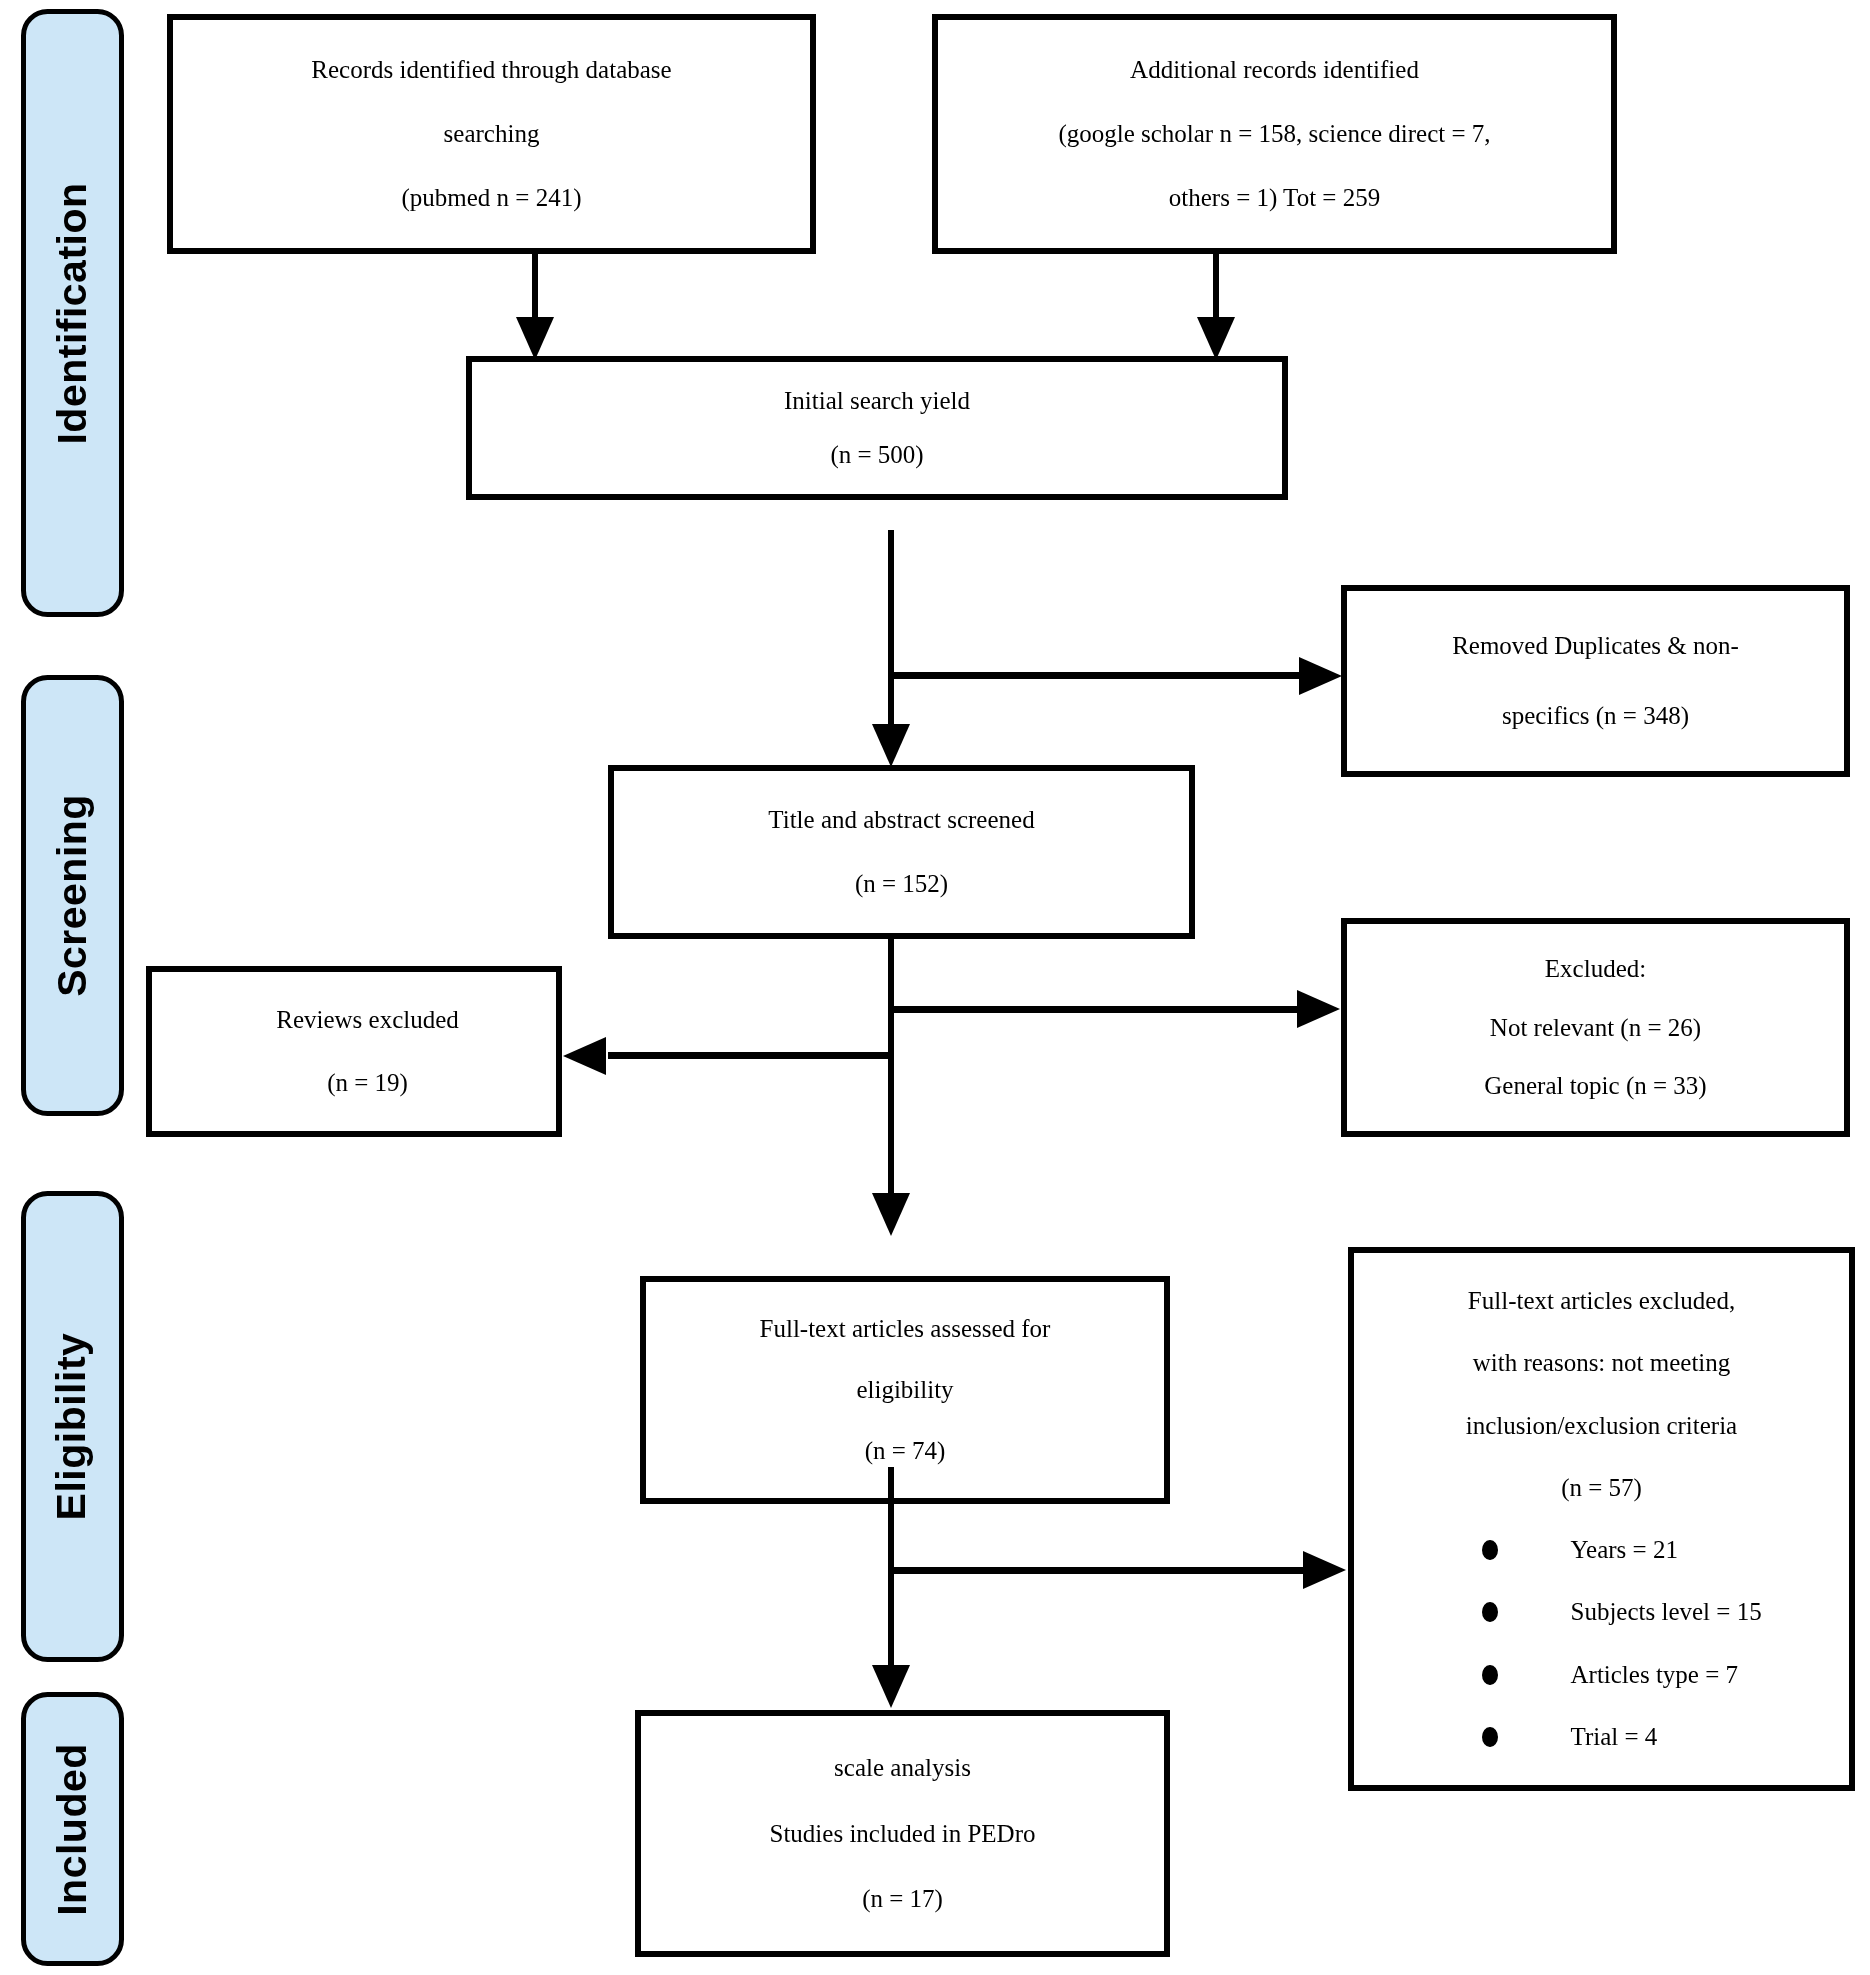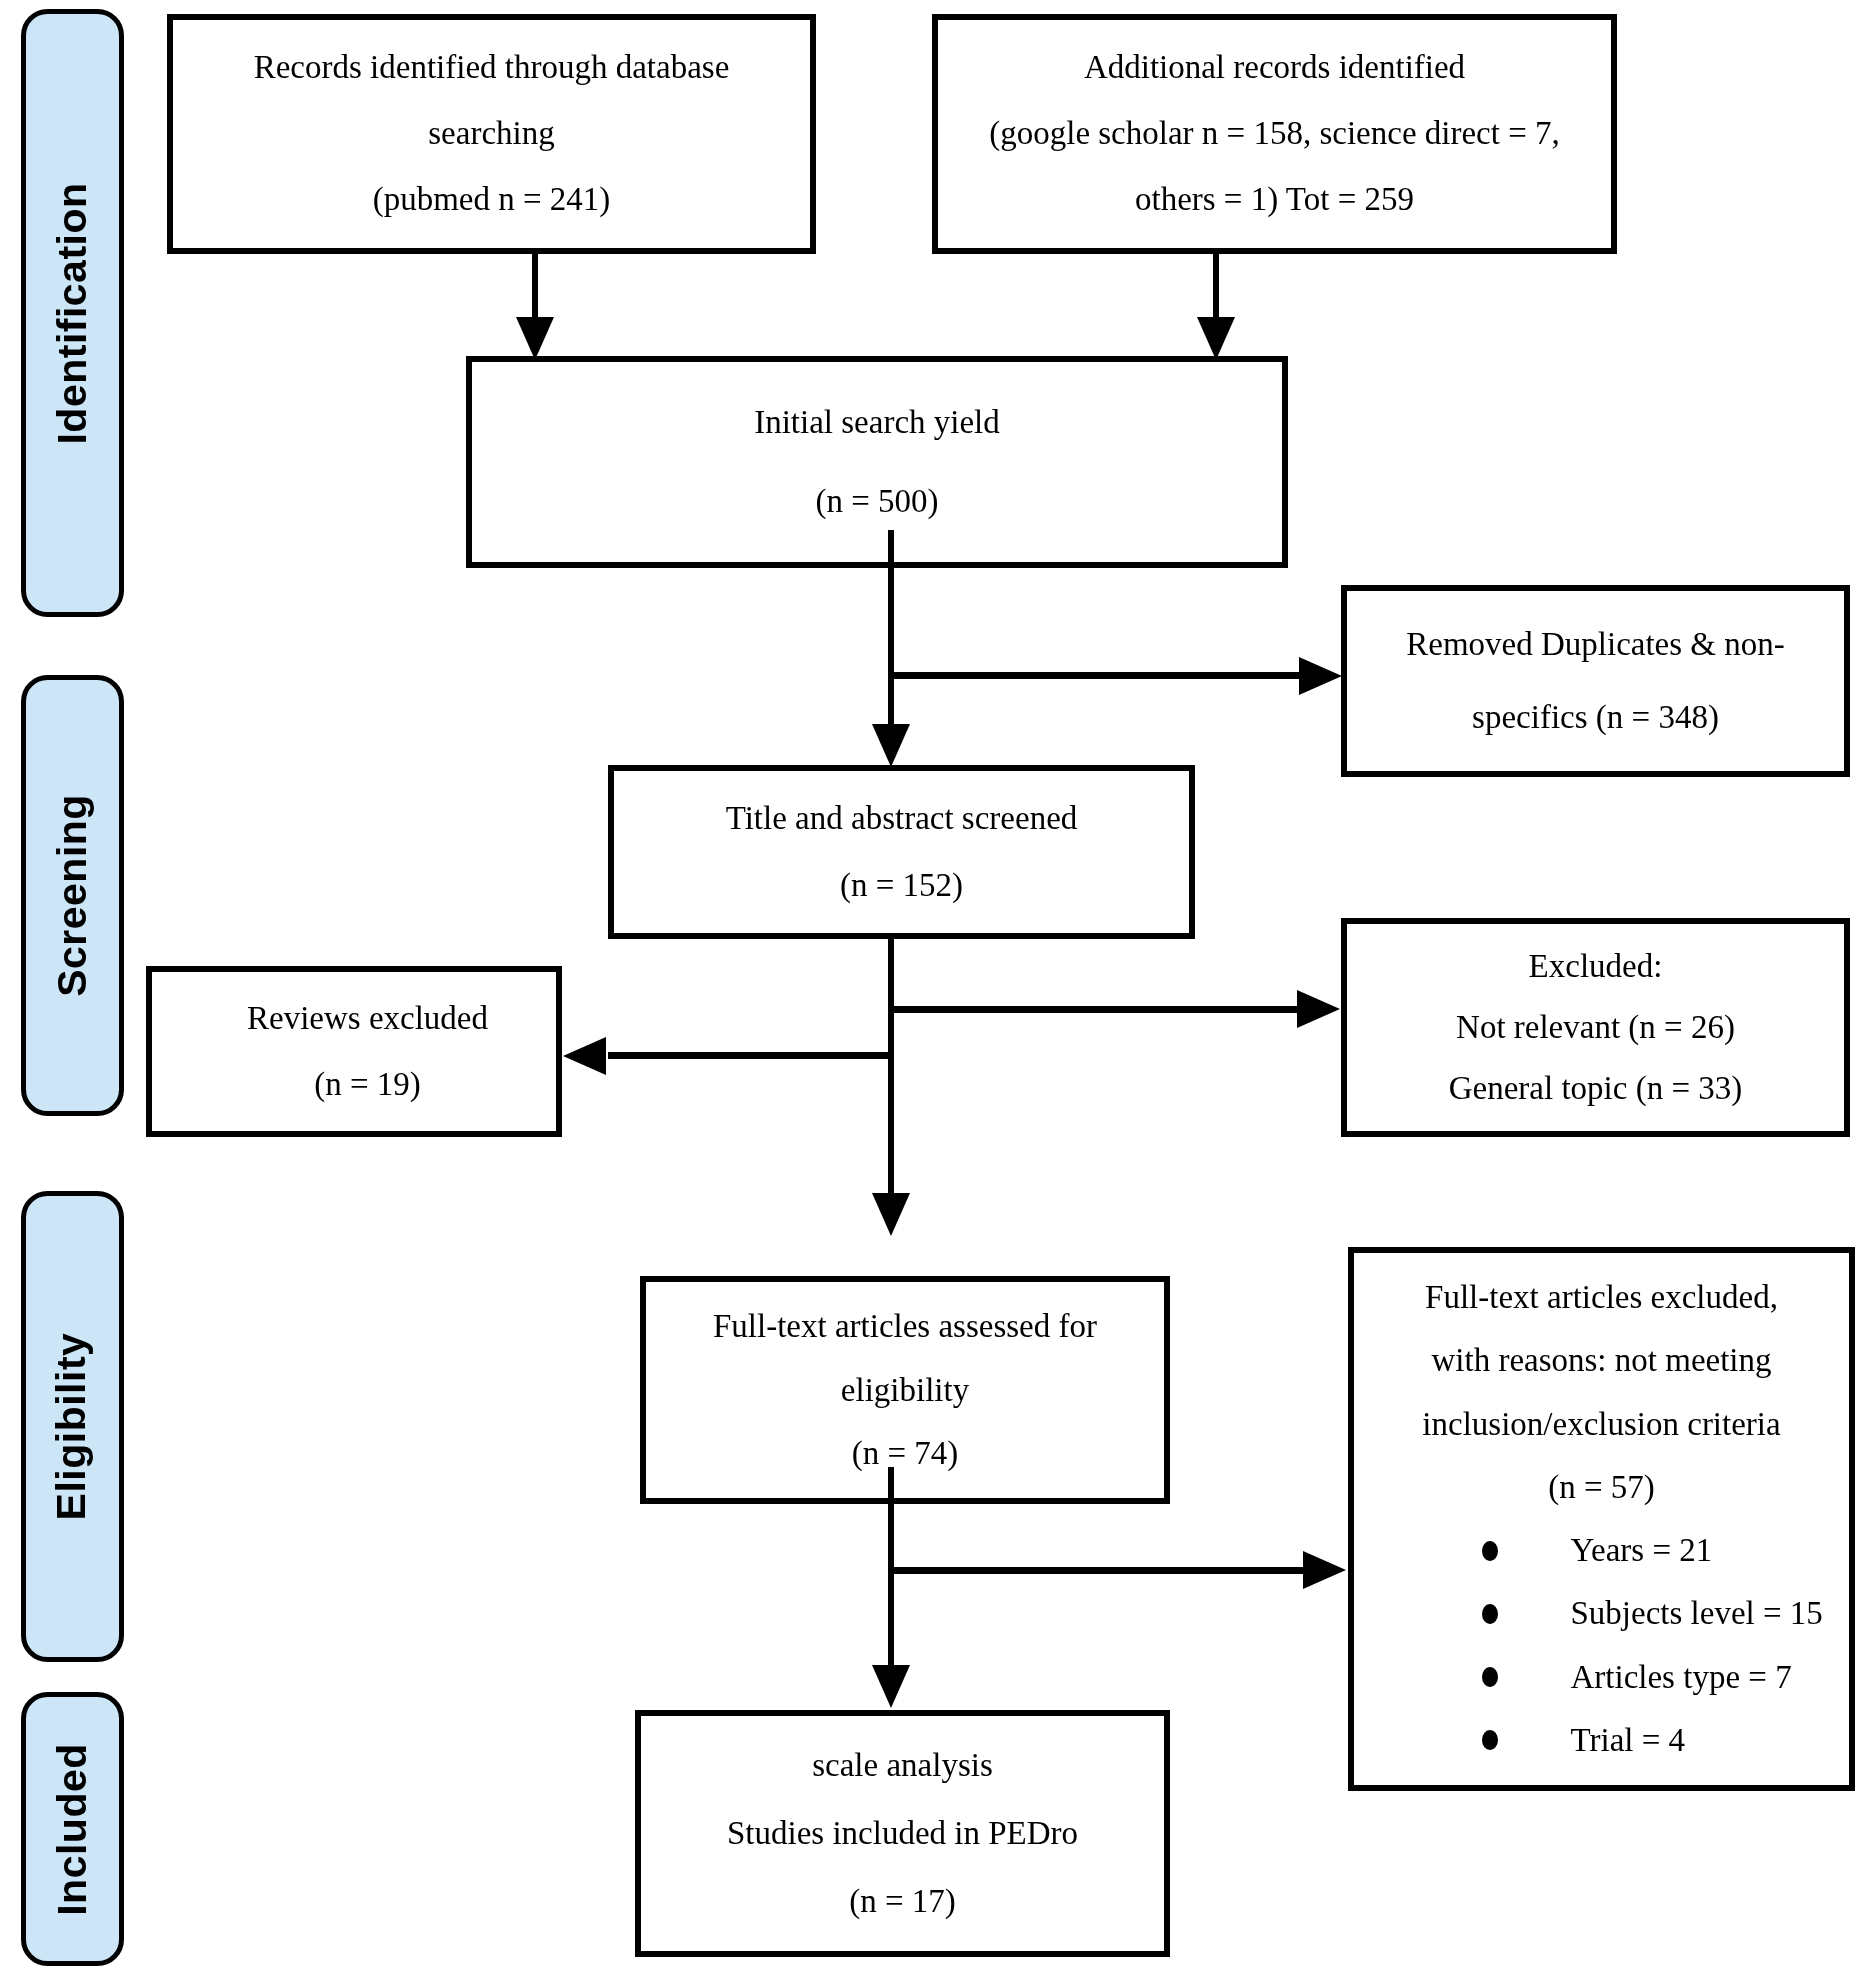--- a/index.html
+++ b/index.html
@@ -41,21 +41,21 @@
   .box {
     position:absolute;
     background:#ffffff;
     border:6.4px solid var(--line);
     box-sizing:border-box;
     display:flex;
     flex-direction:column;
     justify-content:space-evenly;
     align-items:stretch;
     text-align:center;
-    font-size:33px;
+    font-size:25px;
   }
   .box .line { white-space:nowrap; }
   .bullet-row {
     display:flex;
     align-items:center;
     padding-left:128px;
     text-align:right;
   }
   .bullet-row .dot {
     width:15.5px; height:20px;
@@ -114,21 +114,21 @@
     <div class="line">Additional records identified</div>
     <div class="line">(google scholar n = 158, science direct = 7,</div>
     <div class="line">others = 1) Tot = 259</div>
   </div>
 
   <div class="stem-v" style="left:532px;top:252px;height:68px;"></div>
   <div class="arrow-down" style="left:516px;top:317px;"></div>
   <div class="stem-v" style="left:1213px;top:252px;height:68px;"></div>
   <div class="arrow-down" style="left:1197px;top:317px;"></div>
 
-  <div class="box" style="left:466px;top:356px;width:822px;height:212px;">
+  <div class="box" style="left:466px;top:356px;width:822px;height:144px;">
     <div class="line">Initial search yield</div>
     <div class="line">(n = 500)</div>
   </div>
 
   <div class="stem-v" style="left:888px;top:530px;height:201px;"></div>
   <div class="arrow-down" style="left:872px;top:724px;"></div>
   <div class="stem-h" style="left:888px;top:672px;width:413px;"></div>
   <div class="arrow-right" style="left:1299px;top:657px;"></div>
 
   <div class="box" style="left:1341px;top:585px;width:509px;height:192px;">

